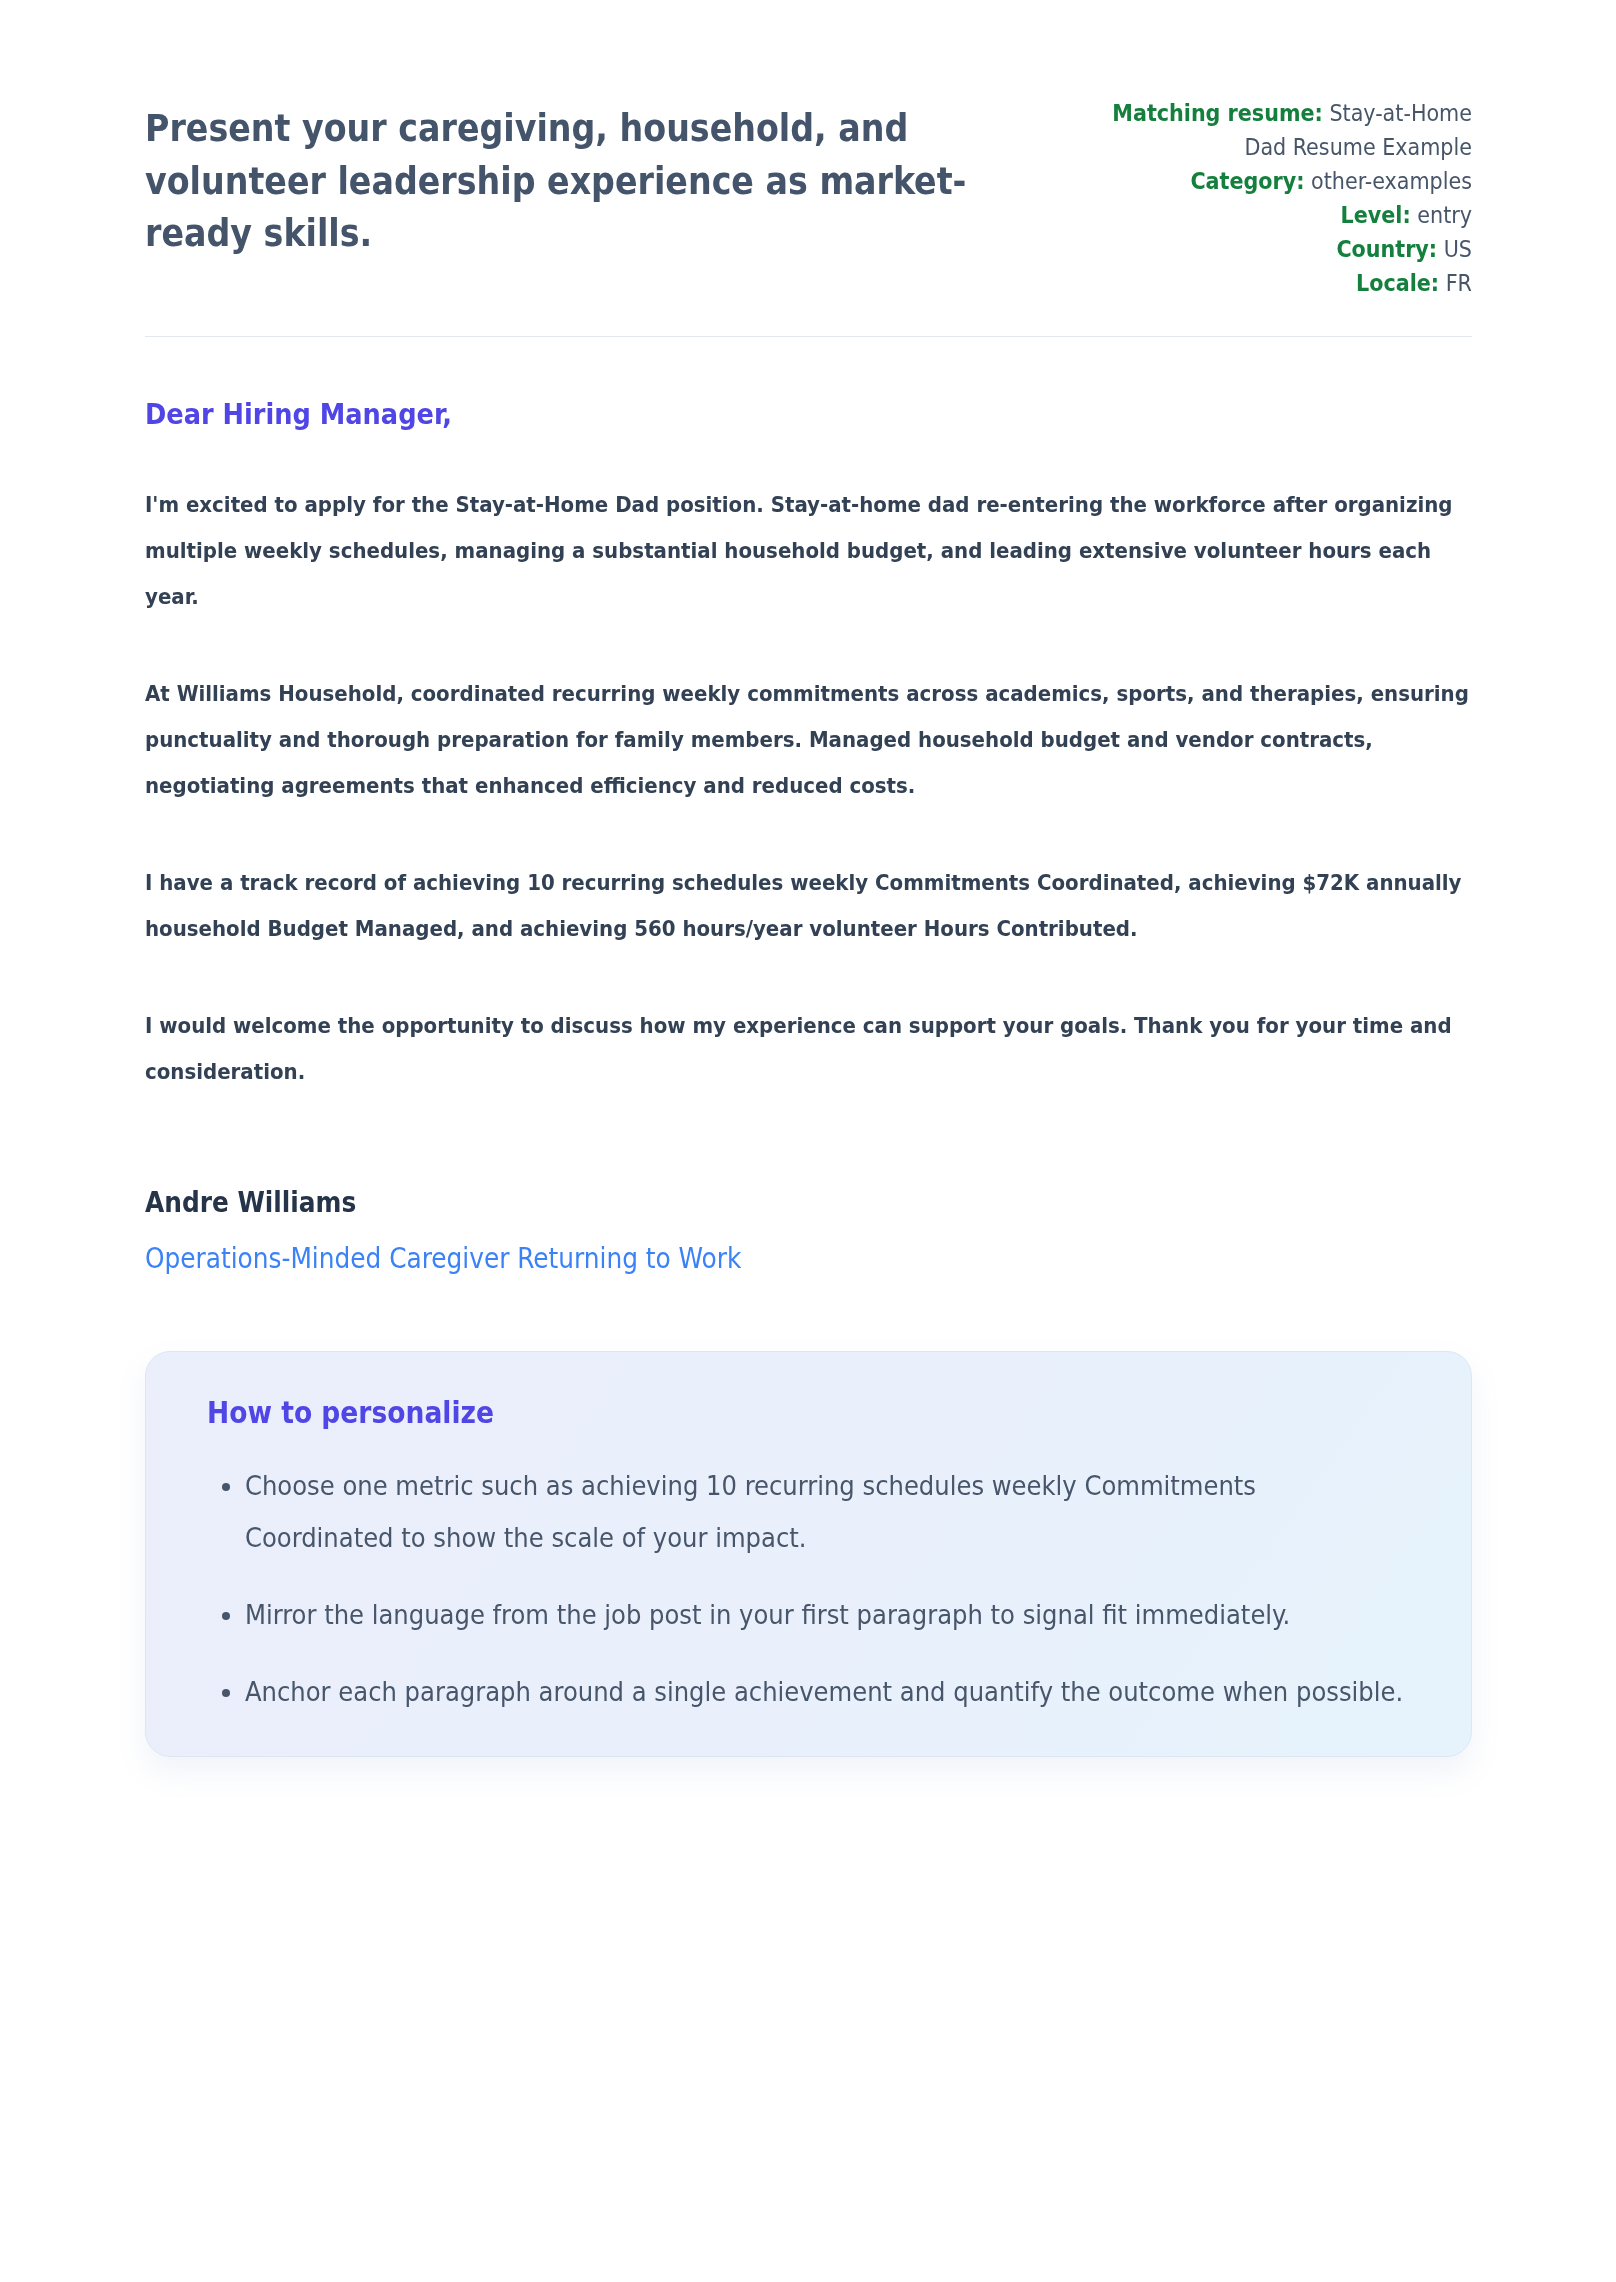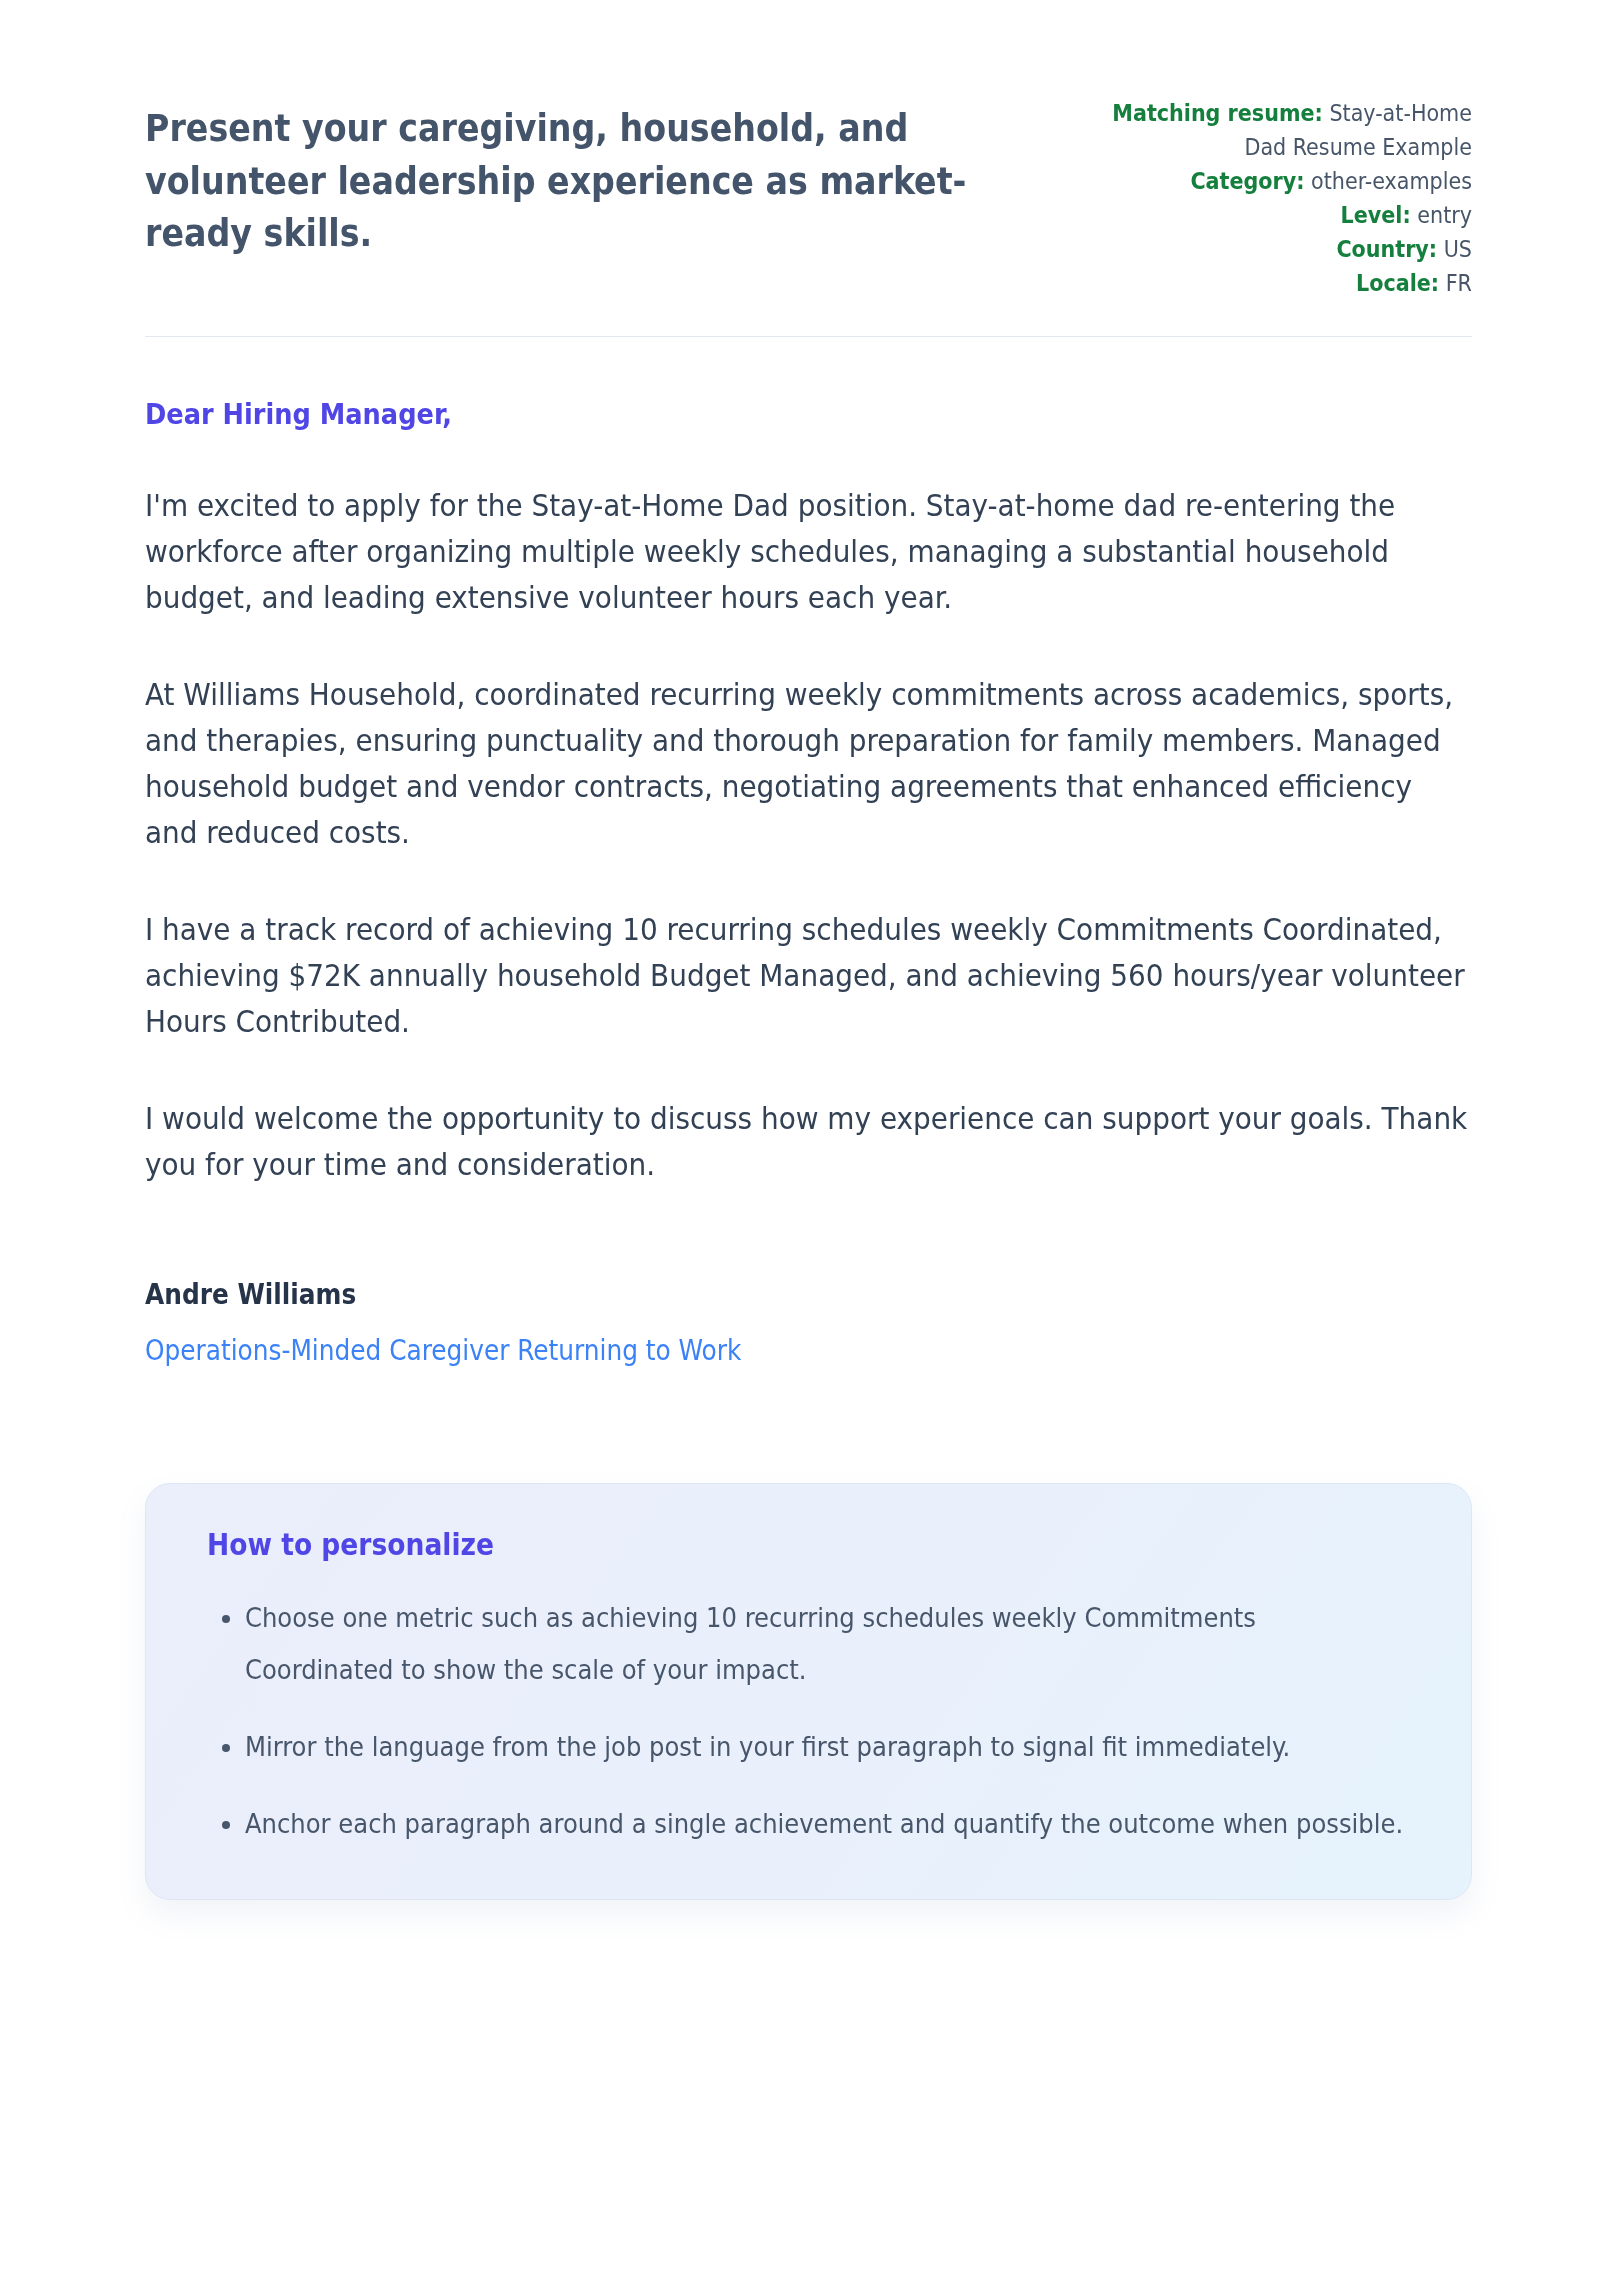--- a/index.html
+++ b/index.html
@@ -61,43 +61,44 @@
   }
   
   .greeting {
     margin-top: 61px;
     font-size: 28.5px;
     font-weight: 700;
     color: var(--accent, #4f46e5);
   }
   p.para {
     margin: 51px 0 0 0;
-    font-size: 31px;
+    font-size: 22px;
     line-height: 46px;
     color: #334155;
+    font-weight: bold;
   }
   .sig-name {
     margin-top: 91px;
     font-size: 27.6px;
     font-weight: 700;
     color: #263449;
   }
   .sig-role {
     margin-top: 23px;
     font-size: 27.6px;
     color: #3b82f6;
   }
   
   .tips {
-    margin-top: 116px;
+    margin-top: 76px;
     border-radius: 25px;
     border: 1px solid #dde6f5;
     background: linear-gradient(125deg, #ebeefb 0%, #e9f0fb 55%, #e6f3fc 100%);
     box-shadow: 0 15px 30px rgba(120, 140, 190, 0.10);
-    padding: 44px 61px 49px 61px;
+    padding: 44px 61px 38px 61px;
     box-sizing: border-box;
   }
   .tips-title {
     margin: 0;
     font-size: 29.5px;
     font-weight: 700;
     color: var(--accent, #4f46e5);
   }
   .tips ul {
     margin: 30px 0 0 0;

